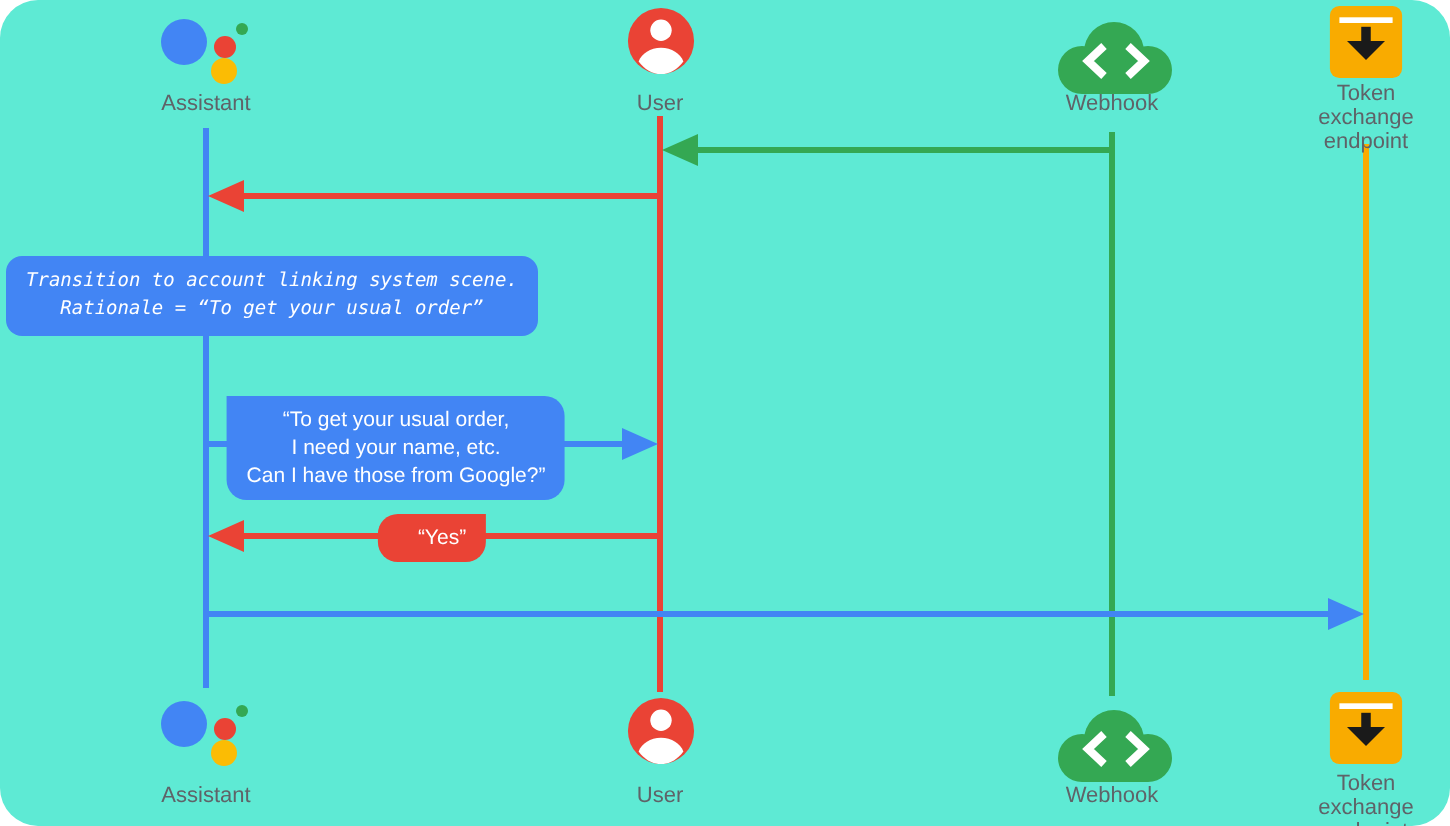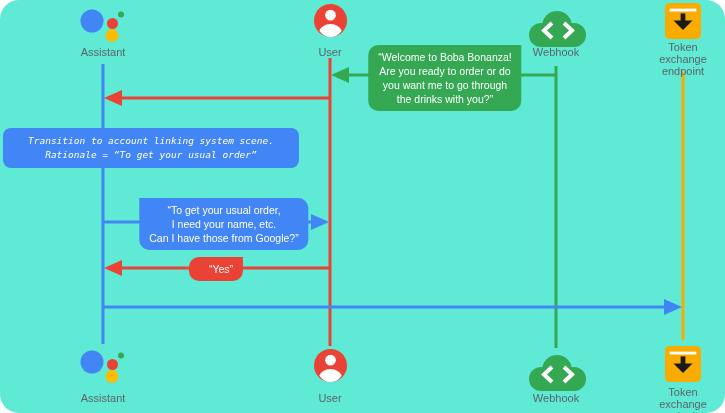--- a/index.html
+++ b/index.html
@@ -7,28 +7,28 @@
          font-family:"Liberation Sans",sans-serif;border-radius:19px;}
   #wires{position:absolute;left:0;top:0;z-index:0;}
   .icon{position:absolute;z-index:1;}
   .actor-label{position:absolute;z-index:1;color:#5f6368;font-size:11px;line-height:12px;
                text-align:center;white-space:pre-line;transform:translateX(-50%);}
   .speech{position:absolute;z-index:2;color:#fff;font-size:10.5px;line-height:14px;
           text-align:center;white-space:pre-line;padding:5px 10px;border-radius:10px;
           transform:translateX(-50%);}
   .note{position:absolute;z-index:2;color:#fff;background:#4285f4;
         font-family:"DejaVu Sans Mono",monospace;font-style:italic;font-size:9.5px;
-        line-height:14px;text-align:center;white-space:pre-line;padding:6px 25px;border-radius:8px;}
+        line-height:14px;text-align:center;white-space:pre-line;padding:6px 10px;border-radius:8px;}
   .bg-green{background:#34a853;border-top-right-radius:0;}
   .bg-red{background:#ea4335;border-top-right-radius:0;}
   .bg-blue{background:#4285f4;border-top-left-radius:0;}
   .msg-welcome{left:445px;top:45px;}
   .msg-order{left:217px;top:86px;}
   .note-transition{left:3px;top:128px;}
-  .msg-getorder{left:224px;top:198px;}
+  .msg-getorder{left:198px;top:198px;}
   .msg-yes{left:216px;top:257px;padding-left:20px;}
   .note-sends{left:392px;top:289px;transform:translateX(-50%);}
 </style>
 </head>
 <body>
 
 <div id="stage">
 
   <svg id="wires" width="725" height="413" viewBox="0 0 725 413">
 
@@ -94,24 +94,20 @@
   <svg class="icon" style="left:664px;top:2px" width="38" height="38">
       <use href="#sym-token"></use>
     </svg>
 
   <div class="actor-label" style="left:103px;top:46px">Assistant</div>
   <div class="actor-label" style="left:330px;top:46px">User</div>
   <div class="actor-label" style="left:556px;top:46px">Webhook</div>
   <div class="actor-label" style="left:683px;top:41px">Token exchange
 endpoint</div>
 
-  <div class="speech bg-green msg-welcome">“Welcome to Boba Bonanza!
-Are you ready to order or do
-you want me to go through
-the drinks with you?”</div>
   <div class="note note-transition">Transition to account linking system scene.
 Rationale = “To get your usual order”</div>
   <div class="speech bg-blue msg-getorder">“To get your usual order,
 I need your name, etc.
 Can I have those from Google?”</div>
   <div class="speech bg-red msg-yes">“Yes”</div>
 
   <svg class="icon" style="left:80px;top:349px" width="46" height="36">
       <use href="#sym-assistant"></use>
     </svg>

